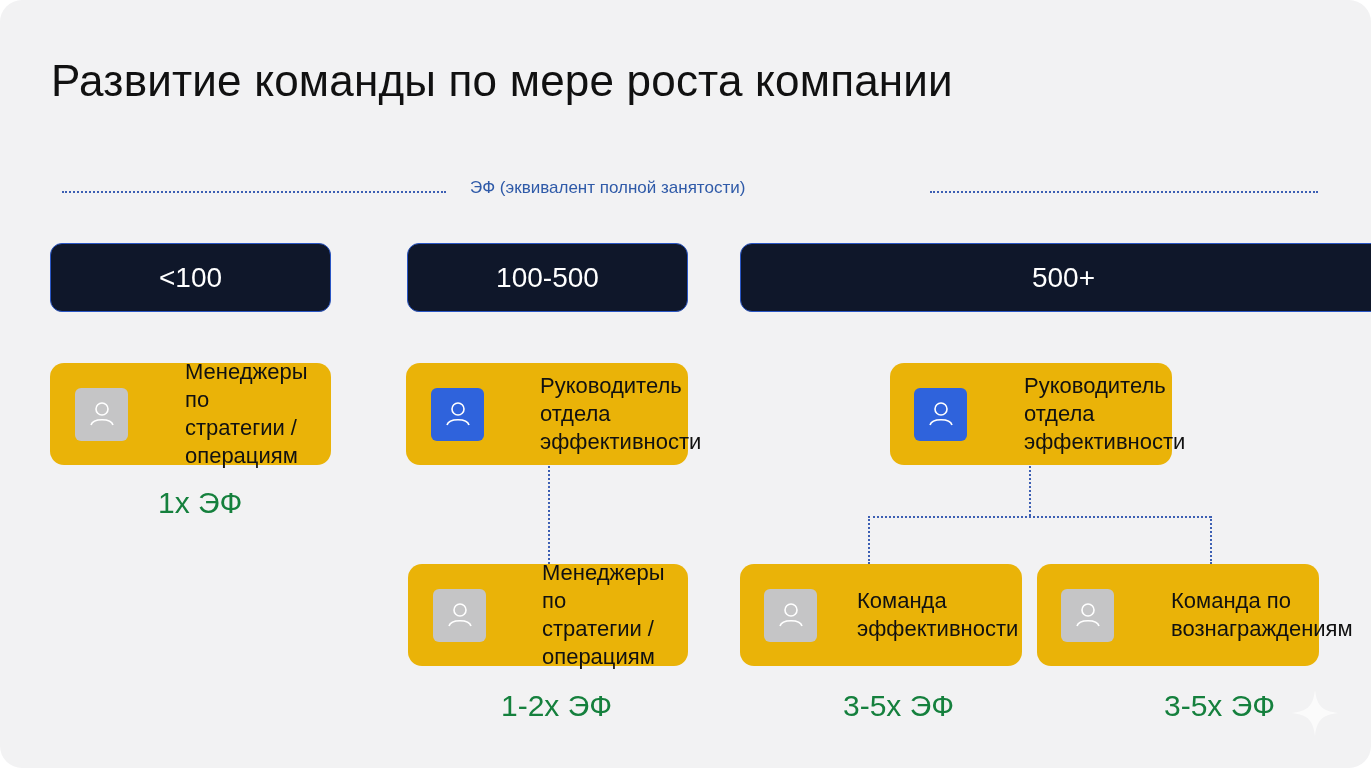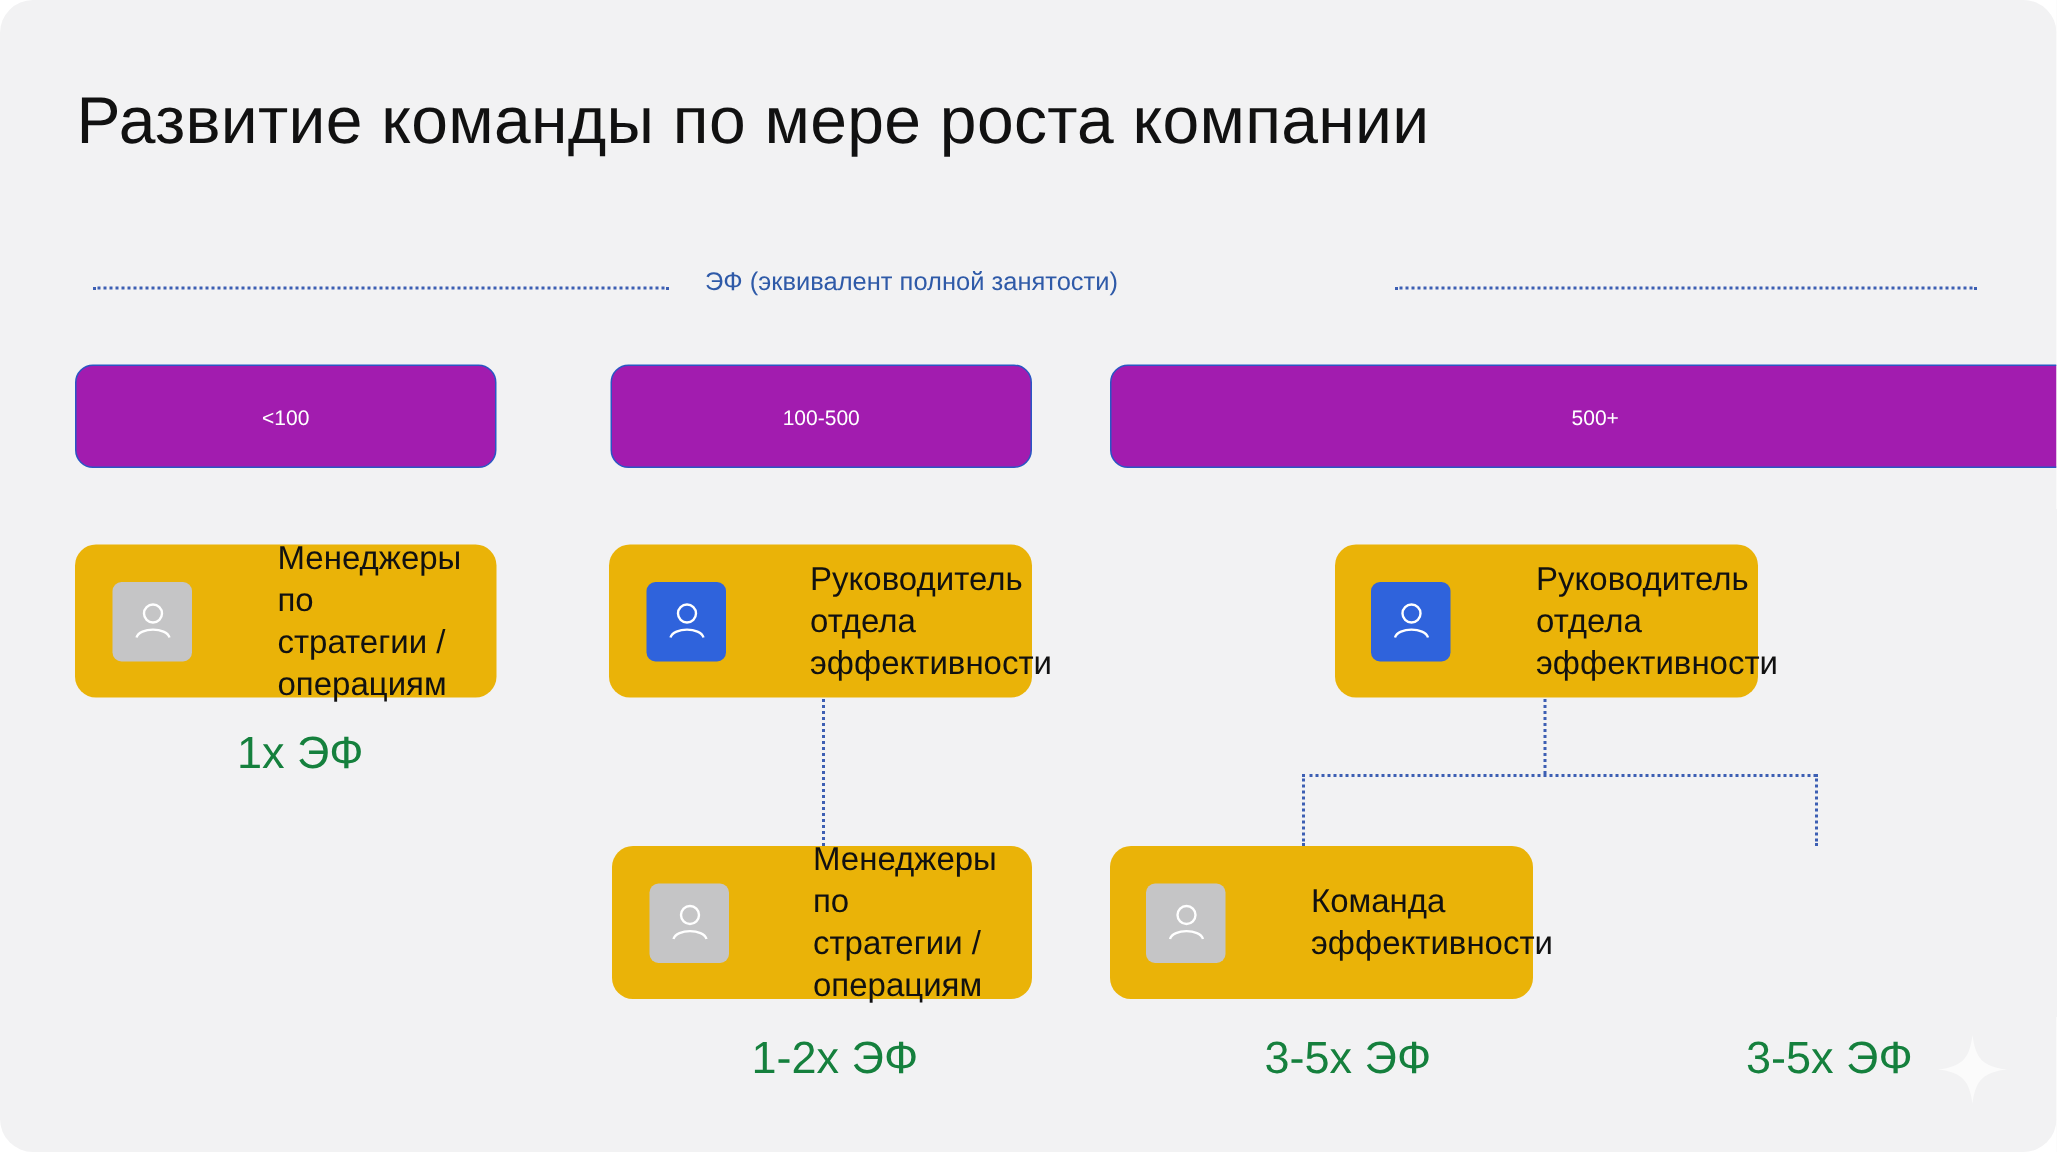--- a/index.html
+++ b/index.html
@@ -4,21 +4,21 @@
   <style>
     html, body { margin: 0; padding: 0; background: #ffffff; }
     body { width: 1371px; height: 768px; position: relative; overflow: hidden; font-family: "Liberation Sans", sans-serif; }
     .canvas { position: absolute; left: 0; top: 0; width: 1371px; height: 768px; background: #f2f2f3; border-radius: 22px; overflow: hidden; }
     .title { position: absolute; left: 51px; top: 56px; font-size: 44px; color: #111; font-weight: normal; letter-spacing: 0.2px; white-space: nowrap; }
     .fte-row { position: absolute; left: 62px; top: 176px; width: 1256px; height: 32px; }
     .dots { position: absolute; top: 15px; height: 0; border-top: 2px dotted #3d5fb3; }
     .dots.left { left: 0; width: 384px; }
     .dots.right { left: 868px; width: 388px; }
     .fte-label { position: absolute; left: 408px; top: 2px; font-size: 17px; color: #2f5aa8; white-space: nowrap; }
-    .band { position: absolute; top: 243px; height: 69px; background: #a21caf; border-radius: 12px; border: 1px solid #2a56c4; box-sizing: border-box; color: #fff; font-size: 14px; display: flex; align-items: center; justify-content: center; }
+    .band { position: absolute; top: 243px; height: 69px; background: #0f172a; border-radius: 12px; border: 1px solid #2a56c4; box-sizing: border-box; color: #fff; font-size: 28px; display: flex; align-items: center; justify-content: center; }
     .node { position: absolute; background: #eab308; border-radius: 14px; display: flex; align-items: center; box-sizing: border-box; gap: 40px; }
     .avatar { width: 53px; height: 53px; border-radius: 6px; background: #c5c5c6; display: flex; align-items: center; justify-content: center; flex-shrink: 0; }
     .avatar.blue { background: #2f63dc; }
     .node-text { font-size: 22px; line-height: 28px; color: #111; }
     .fte { position: absolute; font-size: 30px; color: #15803d; white-space: nowrap; }
     .vline { position: absolute; width: 0; border-left: 2px dotted #3d5fb3; }
     .hline { position: absolute; height: 0; border-top: 2px dotted #3d5fb3; }
     .sparkle { position: absolute; left: 1290px; top: 688px; }
   </style>
 </head>
@@ -100,27 +100,39 @@
   <div class="vline" style="left:868px; top:516px; height:48px;"></div>
   <div class="vline" style="left:1210px; top:516px; height:48px;"></div>
 
   <div class="node" style="left:740px; top:564px; width:282px; height:102px; padding-left:24px;">
     <div class="avatar">
       <svg width="32" height="32" viewBox="0 0 32 32">
           <circle cx="16" cy="11" r="6" fill="none" stroke="#fff" stroke-width="1.6"></circle>
           <path d="M5 27 C7 20, 25 20, 27 27" fill="none" stroke="#fff" stroke-width="1.6"></path>
         </svg>
     </div>
-    <div class="node-text" style="margin-left:17px;">
+    <div class="node-text" style="">
       <div>Команда</div>
       <div>эффективности</div>
     </div>
   </div>
   <div class="fte" style="left:843px; top:689px;">3-5x ЭФ</div>
 
+  <div class="node" style="left:1037px; top:564px; width:282px; height:102px; padding-left:24px;">
+    <div class="avatar">
+      <svg width="32" height="32" viewBox="0 0 32 32">
+          <circle cx="16" cy="11" r="6" fill="none" stroke="#fff" stroke-width="1.6"></circle>
+          <path d="M5 27 C7 20, 25 20, 27 27" fill="none" stroke="#fff" stroke-width="1.6"></path>
+        </svg>
+    </div>
+    <div class="node-text" style="margin-left:17px; white-space:nowrap;">
+      <div>Команда по</div>
+      <div>вознаграждениям</div>
+    </div>
+  </div>
   <div class="fte" style="left:1164px; top:689px;">3-5x ЭФ</div>
 
   <div class="sparkle">
     <svg width="50" height="50" viewBox="0 0 50 50">
         <path d="M25 2 C27 18, 32 23, 48 25 C32 27, 27 32, 25 48 C23 32, 18 27, 2 25 C18 23, 23 18, 25 2 Z" fill="#fbfbfb"></path>
       </svg>
   </div>
 </div>
 
 </body></html>

